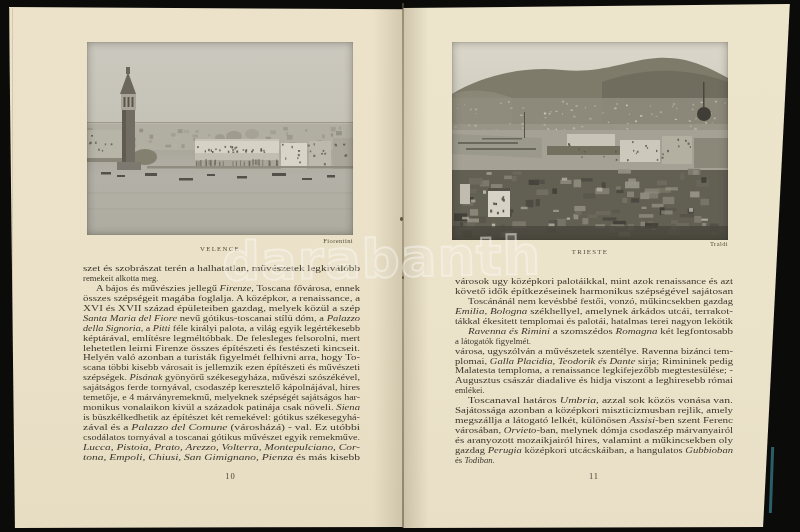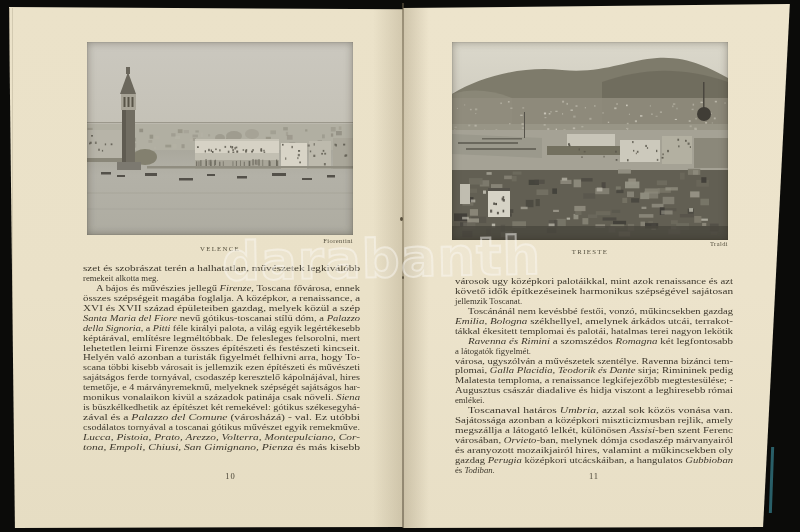--- a/index.html
+++ b/index.html
@@ -287,20 +287,21 @@
       <div class="line end"><span class="ms" style="transform: scaleX(1); text-align: center;"><span>remekeit alkotta meg.</span></span></div>
       <div class="line indent"><span class="ms" style="transform: scaleX(1.2111);"><span>A bájos és művészies jellegű </span><span class="it">Firenze</span><span>, Toscana fővárosa, ennek</span></span></div>
       <div class="line"><span class="ms" style="transform: scaleX(1.2569);"><span>összes szépségeit magába foglalja. A középkor, a renaissance, a</span></span></div>
       <div class="line"><span class="ms" style="transform: scaleX(1.2902);"><span>XVI és XVII század épületeiben gazdag, melyek közül a szép</span></span></div>
       <div class="line"><span class="ms" style="transform: scaleX(1.2126);"><span class="it">Santa Maria del Fiore</span><span> nevű gótikus-toscanai stílü dóm, a </span><span class="it">Palazzo</span></span></div>
       <div class="line"><span class="ms" style="transform: scaleX(1.1667);"><span class="it">della Signoria</span><span>, a </span><span class="it">Pitti</span><span> féle királyi palota, a világ egyik legértékesebb</span></span></div>
       <div class="line"><span class="ms" style="transform: scaleX(1.2125);"><span>képtárával, említésre legméltóbbak. De felesleges felsorolni, mert</span></span></div>
       <div class="line"><span class="ms" style="transform: scaleX(1.2759);"><span>lehetetlen leirni Firenze összes építészeti és festészeti kincseit.</span></span></div>
       <div class="line"><span class="ms" style="transform: scaleX(1.2389);"><span>Helyén való azonban a turisták figyelmét felhivni arra, hogy To-</span></span></div>
       <div class="line"><span class="ms" style="transform: scaleX(1.1729);"><span>scana többi kisebb városait is jellemzik ezen építészeti és művészeti</span></span></div>
+      <div class="line"><span class="ms" style="transform: scaleX(1.1764);"><span>szépségek. </span><span class="it">Pisának</span><span> gyönyörű székesegyháza, művészi szószékével,</span></span></div>
       <div class="line"><span class="ms" style="transform: scaleX(1.179);"><span>sajátságos ferde tornyával, csodaszép keresztelő kápolnájával, hires</span></span></div>
       <div class="line"><span class="ms" style="transform: scaleX(1.148);"><span>temetője, e 4 márványremekmű, melyeknek szépségét sajátságos har-</span></span></div>
       <div class="line"><span class="ms" style="transform: scaleX(1.2279);"><span>monikus vonalaikon kivül a századok patinája csak növeli. </span><span class="it">Siena</span></span></div>
       <div class="line"><span class="ms" style="transform: scaleX(1.1705);"><span>is büszkélkedhetik az építészet két remekével: gótikus székesegyhá-</span></span></div>
       <div class="line"><span class="ms" style="transform: scaleX(1.346);"><span>zával és a </span><span class="it">Palazzo del Comune</span><span> (városházá) - val. Ez utóbbi</span></span></div>
       <div class="line"><span class="ms" style="transform: scaleX(1.1669);"><span>csodálatos tornyával a toscanai gótikus művészet egyik remekműve.</span></span></div>
       <div class="line"><span class="ms" style="transform: scaleX(1.3054);"><span class="it">Lucca, Pistoia, Prato, Arezzo, Volterra, Montepulciano, Cor-</span></span></div>
       <div class="line"><span class="ms" style="transform: scaleX(1.3255);"><span class="it">tona, Empoli, Chiusi, San Gimignano, Pienza</span><span> és más kisebb</span></span></div>
     </div>
 
@@ -570,21 +571,20 @@
       <rect x="8" y="142" width="10" height="20" fill="#c0bdb0"></rect>
       <rect x="0" y="184" width="276" height="14" fill="#4a473f" opacity="0.8"></rect>
     </svg>
   </div>
   <div class="credit" style="left:49px;top:237px;width:276px">Traldi</div>
   <div class="caption" style="left:49px;top:245px;width:276px">TRIESTE</div>
 
   <div class="textcol" style="left:52px;top:274px;width:278px">
       <div class="line"><span class="ms" style="transform: scaleX(1.2458);"><span>városok ugy középkori palotáikkal, mint azok renaissance és azt</span></span></div>
       <div class="line"><span class="ms" style="transform: scaleX(1.2904);"><span>követő idők építkezéseinek harmonikus szépségével sajátosan</span></span></div>
-      <div class="line end"><span class="ms" style="transform: scaleX(1);"><span>jellemzik Toscanat.</span></span></div>
       <div class="line indent"><span class="ms" style="transform: scaleX(1.2105);"><span>Toscánánál nem kevésbbé festői, vonzó, műkincsekben gazdag</span></span></div>
       <div class="line"><span class="ms" style="transform: scaleX(1.2704);"><span class="it">Emilia</span><span>, </span><span class="it">Bologna</span><span> székhellyel, amelynek árkádos utcái, terrakot-</span></span></div>
       <div class="line"><span class="ms" style="transform: scaleX(1.1892);"><span>tákkal ékesitett templomai és palotái, hatalmas terei nagyon lekötik</span></span></div>
       <div class="line indent"><span class="ms" style="transform: scaleX(1.2609);"><span class="it">Ravenna és Rimini</span><span> a szomszédos </span><span class="it">Romagna</span><span> két legfontosabb</span></span></div>
       <div class="line end"><span class="ms" style="transform: scaleX(1);"><span>a látogatók figyelmét.</span></span></div>
       <div class="line"><span class="ms" style="transform: scaleX(1.2067);"><span>városa, ugyszólván a művészetek szentélye. Ravenna bizánci tem-</span></span></div>
       <div class="line"><span class="ms" style="transform: scaleX(1.2221);"><span>plomai, </span><span class="it">Galla Placidia, Teodorik és Dante</span><span> sirja; Rimininek pedig</span></span></div>
       <div class="line"><span class="ms" style="transform: scaleX(1.1967);"><span>Malatesta temploma, a renaissance legkifejezőbb megtestesülése; -</span></span></div>
       <div class="line"><span class="ms" style="transform: scaleX(1.2364);"><span>Augusztus császár diadalive és hidja viszont a leghiresebb római</span></span></div>
       <div class="line end"><span class="ms" style="transform: scaleX(1);"><span>emlékei.</span></span></div>

